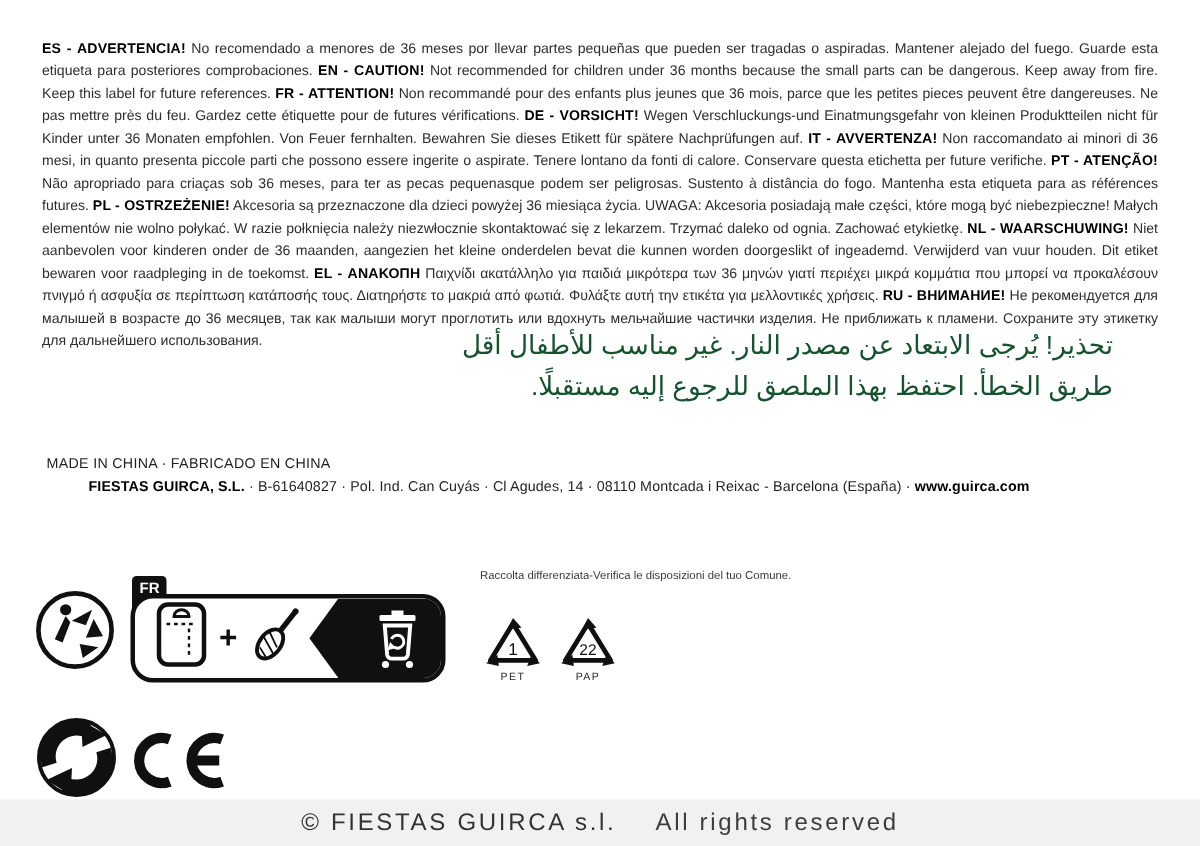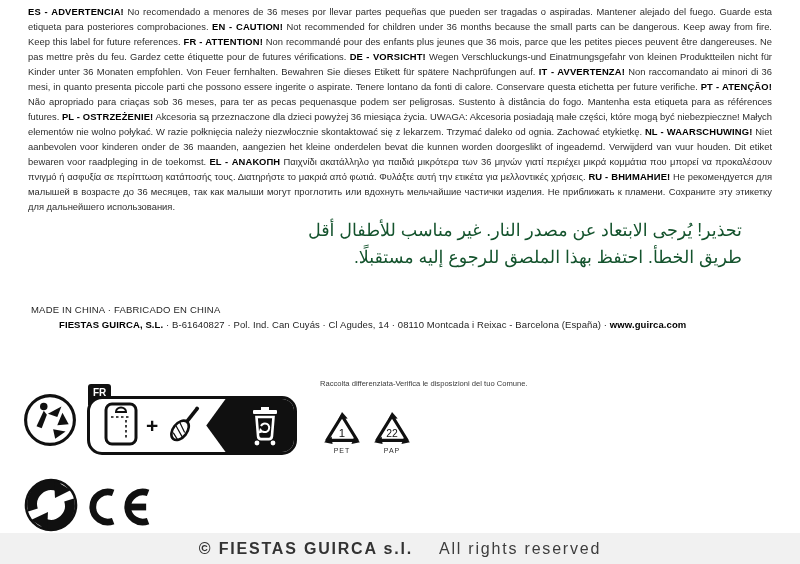--- a/index.html
+++ b/index.html
@@ -1,19 +1,19 @@
 <!DOCTYPE html>
 <html><head>
 <meta charset="utf-8">
 <style>
   * { margin:0; padding:0; box-sizing:border-box; }
   html,body { width:800px; height:564px; background:#fff; font-family:"Liberation Sans", sans-serif; }
   .page { position:relative; width:800px; height:564px; overflow:hidden; background:#fff; }
 
-  .warning-block { position:absolute; left:28px; top:4px; width:744px;
+  .warning-block { position:absolute; left:28px; top:24px; width:744px;
     font-size:9.4px; line-height:15px; color:#2d2d2d; text-align:justify; }
   .warning-block b { color:#000; font-weight:bold; letter-spacing:.15px; }
 
   .arabic-block { position:absolute; right:58px; top:217px; direction:rtl; text-align:right;
     font-size:17.5px; line-height:27px; color:#14532d; }
 
   .origin-line { position:absolute; left:31px; top:304px; font-size:9.5px; color:#1f1f1f; letter-spacing:.2px; }
   .company-line { position:absolute; left:31px; top:319px; font-size:9.5px; color:#1f1f1f; letter-spacing:.1px;margin-left:28px; }
   .company-line b { color:#000; }
 
@@ -34,21 +34,21 @@
   .tri-symbols { position:absolute; left:321px; top:411px; display:flex; gap:8px; }
   .tri { width:42px; text-align:center; }
   .tri .tri-label { font-size:7px; letter-spacing:1px; color:#2a2a2a; margin-top:-2px; }
 
   .greendot { position:absolute; left:24px; top:478px; }
   .ce-mark { position:absolute; left:85px; top:486px; }
 
   .footer-bar { position:absolute; left:0; bottom:0; width:800px; height:31px; background:#f1f1f1;
     display:flex; align-items:center; justify-content:center; color:#3d3d3d;
     font-size:16px; letter-spacing:1.8px; }
-  .footer-bar b { font-weight:bold; color:#333; margin-right:26px; }
+  .footer-bar b { font-weight:normal; color:#333; margin-right:26px; }
 </style>
 </head>
 <body>
 
 <div class="page">
 
   <div class="warning-block">
     <b>ES - ADVERTENCIA!</b><span> No recomendado a menores de 36 meses por llevar partes pequeñas que pueden ser tragadas o aspiradas. Mantener alejado del fuego. Guarde esta etiqueta para posteriores comprobaciones. </span><b>EN - CAUTION!</b><span> Not recommended for children under 36 months because the small parts can be dangerous. Keep away from fire. Keep this label for future references. </span><b>FR - ATTENTION!</b><span> Non recommandé pour des enfants plus jeunes que 36 mois, parce que les petites pieces peuvent être dangereuses. Ne pas mettre près du feu. Gardez cette étiquette pour de futures vérifications. </span><b>DE - VORSICHT!</b><span> Wegen Verschluckungs-und Einatmungsgefahr von kleinen Produktteilen nicht für Kinder unter 36 Monaten empfohlen. Von Feuer fernhalten. Bewahren Sie dieses Etikett für spätere Nachprüfungen auf. </span><b>IT - AVVERTENZA!</b><span> Non raccomandato ai minori di 36 mesi, in quanto presenta piccole parti che possono essere ingerite o aspirate. Tenere lontano da fonti di calore. Conservare questa etichetta per future verifiche. </span><b>PT - ATENÇÃO!</b><span> Não apropriado para criaças sob 36 meses, para ter as pecas pequenasque podem ser peligrosas. Sustento à distância do fogo. Mantenha esta etiqueta para as références futures. </span><b>PL - OSTRZEŻENIE!</b><span> Akcesoria są przeznaczone dla dzieci powyżej 36 miesiąca życia. UWAGA: Akcesoria posiadają małe części, które mogą być niebezpieczne! Małych elementów nie wolno połykać. W razie połknięcia należy niezwłocznie skontaktować się z lekarzem. Trzymać daleko od ognia. Zachować etykietkę. </span><b>NL - WAARSCHUWING!</b><span> Niet aanbevolen voor kinderen onder de 36 maanden, aangezien het kleine onderdelen bevat die kunnen worden doorgeslikt of ingeademd. Verwijderd van vuur houden. Dit etiket bewaren voor raadpleging in de toekomst. </span><b>EL - ΑΝΑΚΟΠΗ</b><span> Παιχνίδι ακατάλληλο για παιδιά μικρότερα των 36 μηνών γιατί περιέχει μικρά κομμάτια που μπορεί να προκαλέσουν πνιγμό ή ασφυξία σε περίπτωση κατάποσής τους. Διατηρήστε το μακριά από φωτιά. Φυλάξτε αυτή την ετικέτα για μελλοντικές χρήσεις. </span><b>RU - ВНИМАНИЕ!</b><span> Не рекомендуется для малышей в возрасте до 36 месяцев, так как малыши могут проглотить или вдохнуть мельчайшие частички изделия. Не приближать к пламени. Сохраните эту этикетку для дальнейшего использования.</span>
   </div>
 

